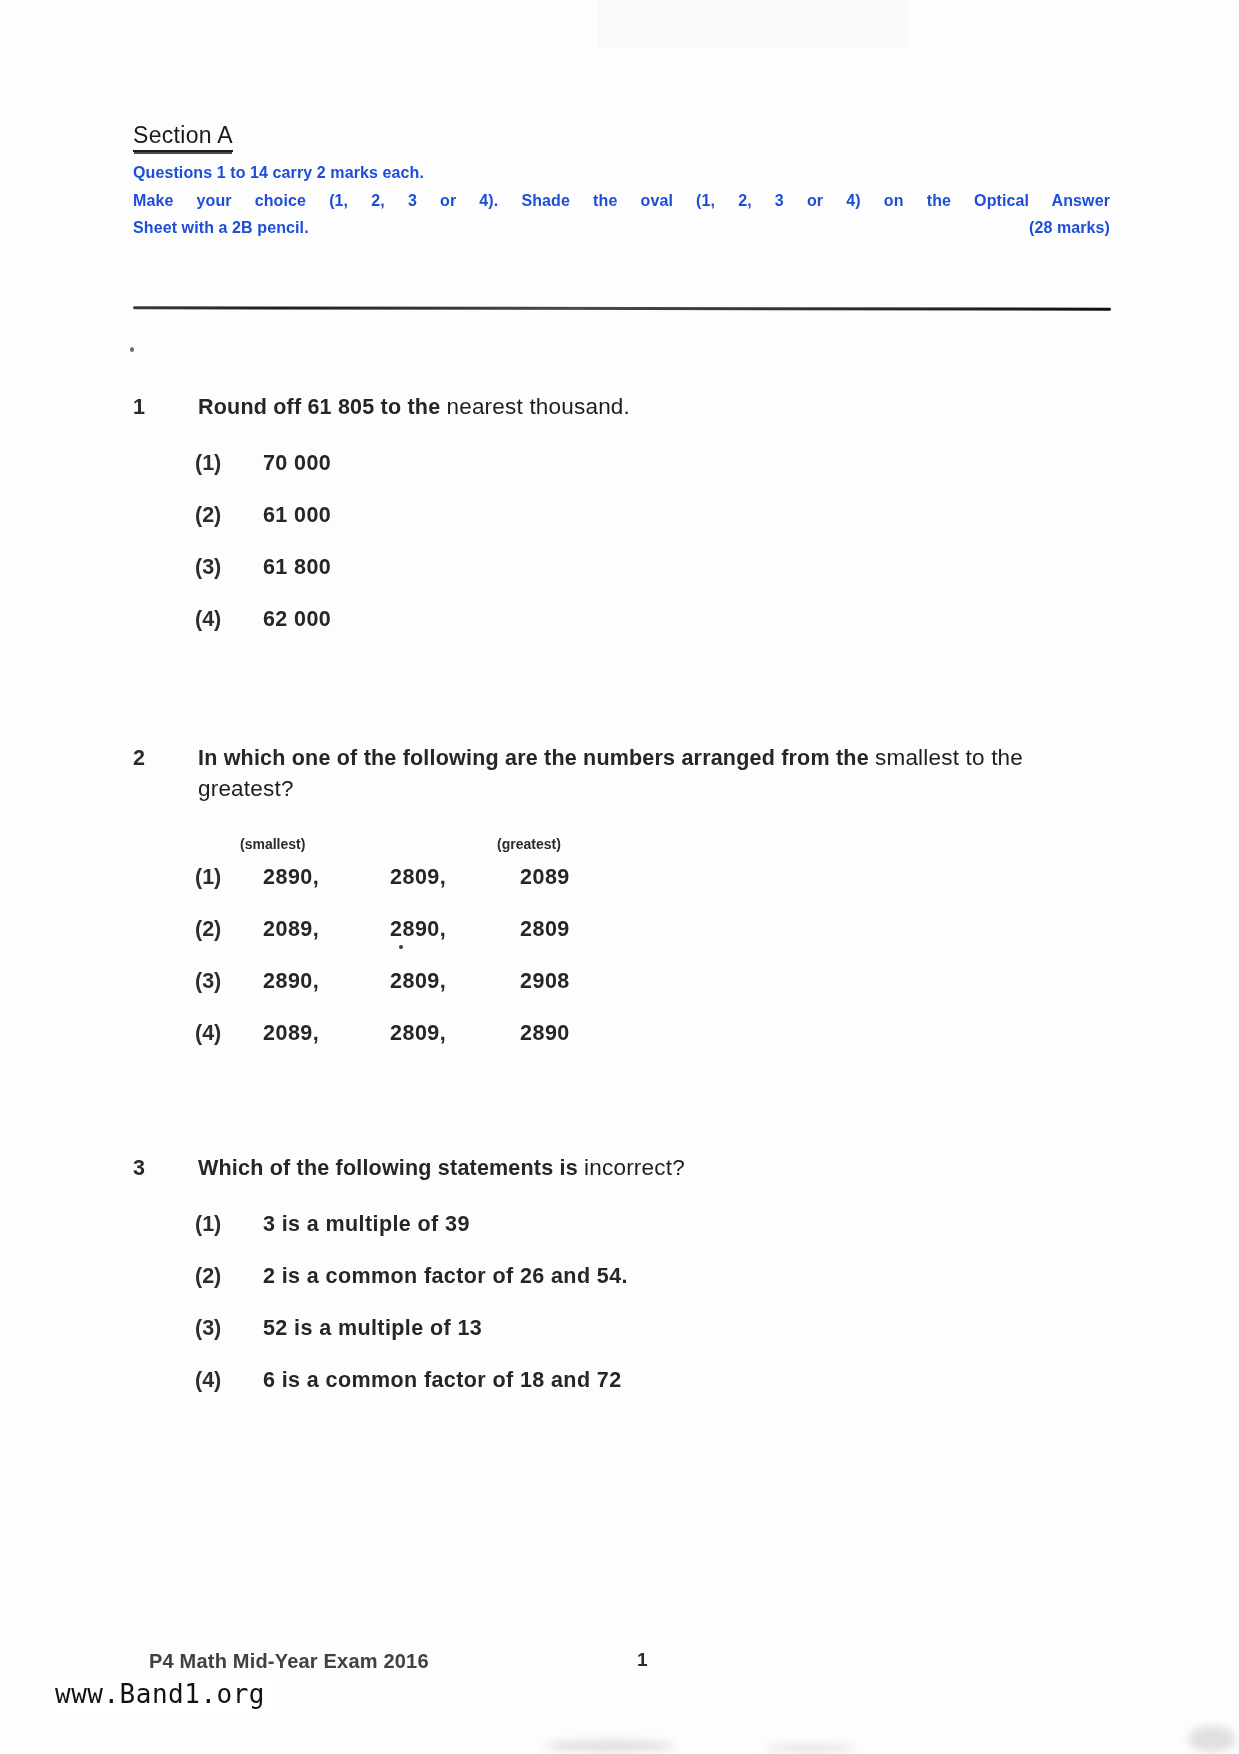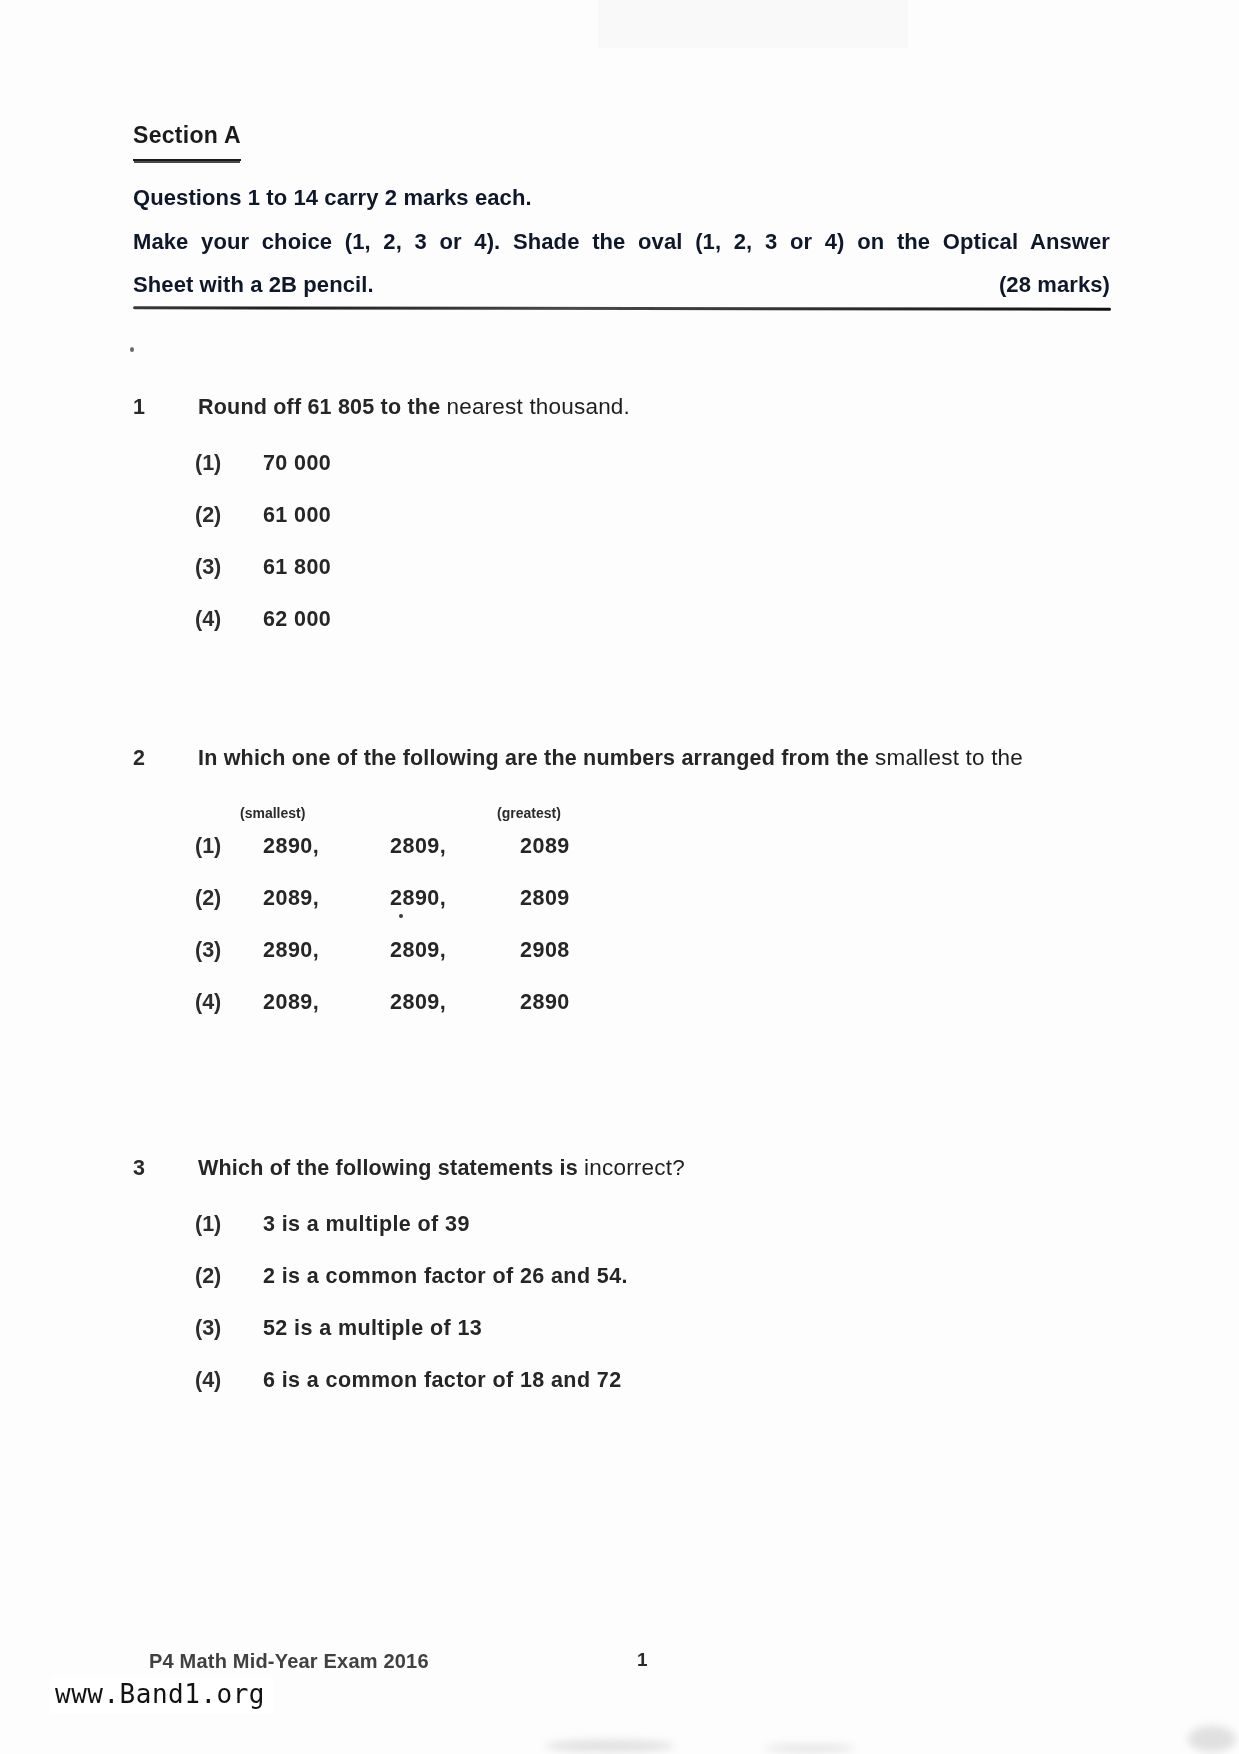--- a/index.html
+++ b/index.html
@@ -9,25 +9,25 @@
     background:#fdfdfd; overflow:hidden;
     font-family:"Liberation Sans", sans-serif; color:#242424;
   }
   
   .tone-patch { position:absolute; left:598px; top:0; width:310px; height:48px;
     background:rgba(0,0,0,0.015); }
 
   
   .header { position:absolute; left:133px; top:122px; width:977px; }
   .section-title {
-    display:inline-block; font-size:23px; font-weight:700; color:#1b1b1b;
+    display:inline-block; font-size:23px; font-weight:400; color:#1b1b1b;
     border-bottom:2px solid #1b1b1b; box-shadow:0 3px 0 -1px rgba(27,27,27,.8);
-    padding-bottom:10px; margin-bottom:7px; letter-spacing:.3px;
+    padding-bottom:1px; margin-bottom:7px; letter-spacing:.3px;
   }
-  .instr { font-size:22px; font-weight:700; line-height:27.5px; color:#0f172a; letter-spacing:.1px;margin-top:16px; }
+  .instr { font-size:16px; font-weight:700; line-height:27.5px; color:#1d4ed8; letter-spacing:.1px; }
   .fill { text-align:justify; text-align-last:justify; }
   .instr-last { display:flex; justify-content:space-between; }
   .marks-note { font-weight:700; }
 
   .divider {
     position:absolute; left:133px; top:307px; width:978px; height:3px;
     background:linear-gradient(90deg,#3a3a3a,#1f1f1f 15%,#4a4a4a 45%,#262626 80%,#101010);
     border-radius:2px; transform:rotate(0.08deg);
   }
 
@@ -116,20 +116,23 @@
       <span class="opt-label">(4)</span>
       <span class="opt-text">62 000</span>
     </div>
   </div>
 
   <div class="question" id="q2">
     <div class="q-line">
       <span class="q-num">2</span>
       <span class="q-text"><span>In which one of the following are the numbers arranged from the </span><span class="seg-tail">smallest to the</span></span>
     </div>
+    <div class="q-line second indent2">
+      <span class="seg-tail">greatest?</span>
+    </div>
     <div class="q2-headers">
       <span class="hdr-small">(smallest)</span>
       <span class="hdr-great">(greatest)</span>
     </div>
     <div class="q2-row first">
       <span class="opt-label">(1)</span>
       <span class="q2-c1">2890,</span>
       <span class="q2-c2">2809,</span>
       <span class="q2-c3">2089</span>
     </div>

